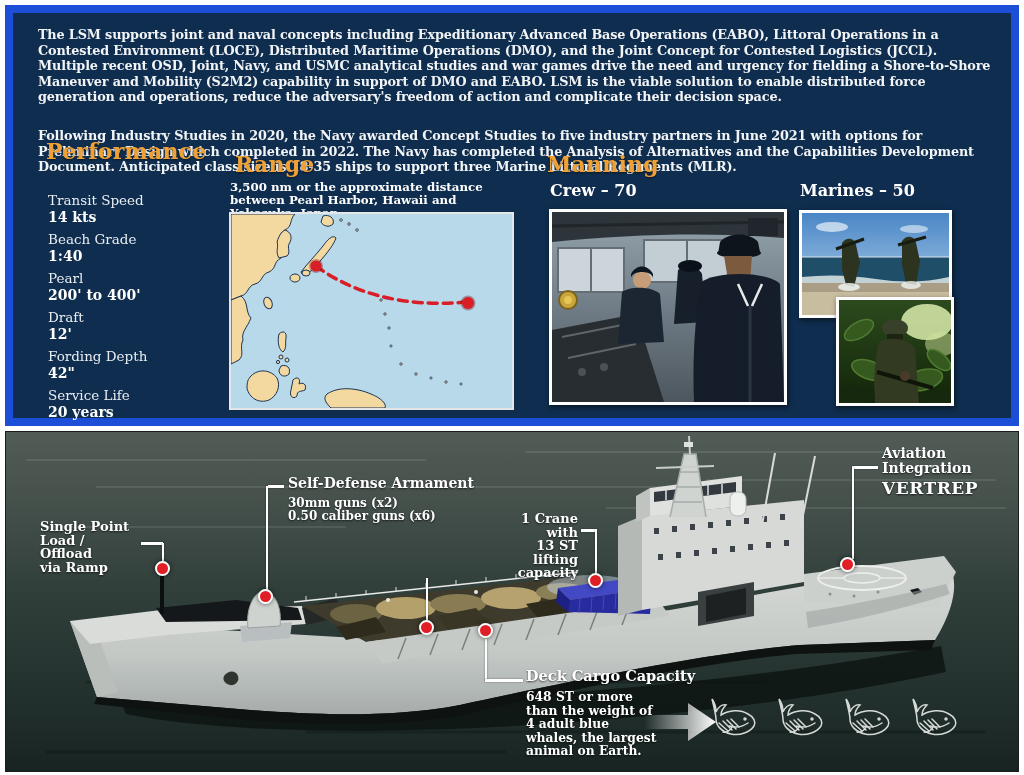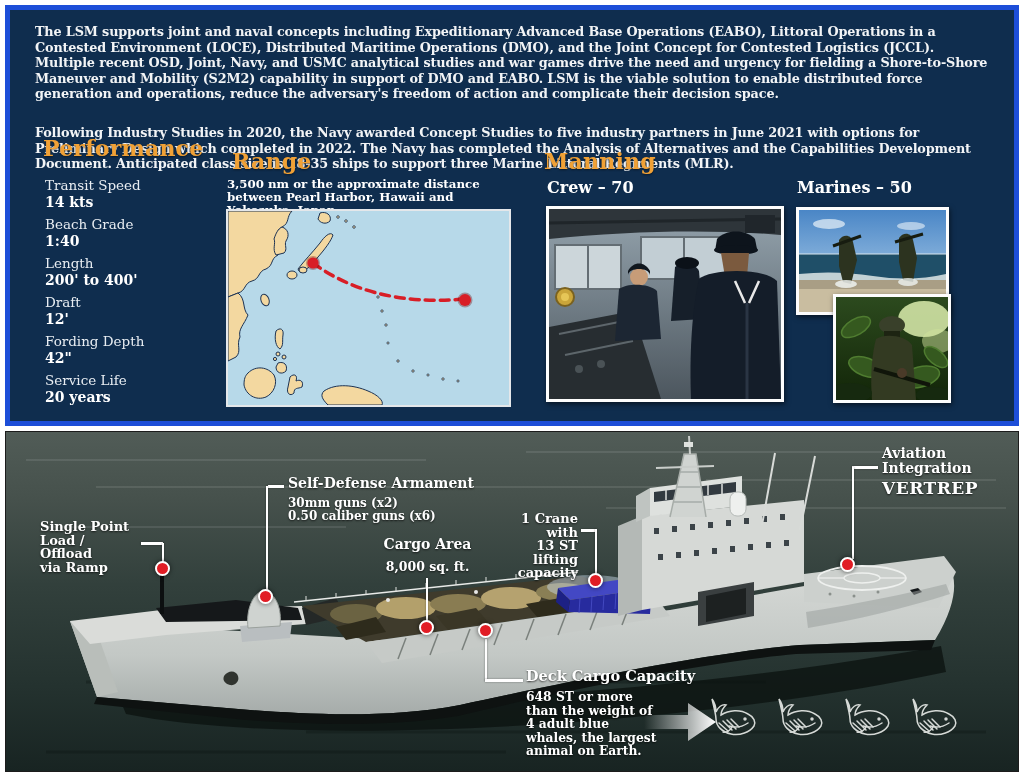--- a/index.html
+++ b/index.html
@@ -1,27 +1,27 @@
 <!DOCTYPE html>
 <html><head>
 <meta charset="utf-8">
 <style>
   html,body{margin:0;padding:0;background:#ffffff;}
   .page{position:relative;width:1024px;height:775px;background:#fff;overflow:hidden;
         font-family:"DejaVu Serif", "Liberation Serif", serif;}
   
   .top-panel{position:absolute;left:5px;top:5px;width:1014px;height:421px;
-             background:#0f2d4e;border:5px solid #1d4ed8;box-sizing:border-box;}
+             background:#0f2d4e;border:8px solid #1d4ed8;box-sizing:border-box;}
   .intro{position:absolute;color:#f2f4f6;font-size:12.8px;line-height:15.6px;
          font-weight:600;letter-spacing:-0.15px;width:962px;left:25px;margin:0;}
   .intro-1{top:14px;}
   .intro-2{top:81px;margin-top:34px;}
   .sec-head{position:absolute;margin:0;color:#f0a136;font-size:22px;font-weight:700;
             letter-spacing:0.2px;text-shadow:0 1px 2px rgba(0,0,0,.5);}
-  .perf-list{position:absolute;left:35px;top:167px;}
+  .perf-list{position:absolute;left:35px;top:179px;}
   .perf-item{margin-bottom:6px;}
   .perf-label{color:#e8edf2;font-size:13.5px;line-height:17px;font-weight:400;}
   .perf-value{color:#ffffff;font-size:14px;line-height:16px;font-weight:700;}
   .range-sub{position:absolute;left:217px;top:168px;width:278px;margin:0;
              color:#fff;font-size:11.8px;line-height:13px;font-weight:700;}
   .map-box{position:absolute;left:216px;top:199px;width:281px;height:194px;
            border:2px solid #e4e7ea;background:#b7d9e9;}
   .man-label{position:absolute;margin:0;color:#fff;font-size:16px;font-weight:700;}
   .photo{position:absolute;border:3px solid #fdfdfd;box-shadow:1px 2px 5px rgba(0,0,0,.55);
          background:#333;overflow:hidden;}
@@ -57,21 +57,21 @@
     <div class="perf-list">
       <div class="perf-item">
         <div class="perf-label">Transit Speed</div>
         <div class="perf-value">14 kts</div>
       </div>
       <div class="perf-item">
         <div class="perf-label">Beach Grade</div>
         <div class="perf-value">1:40</div>
       </div>
       <div class="perf-item">
-        <div class="perf-label">Length</div>
+        <div class="perf-label">Pearl</div>
         <div class="perf-value">200' to 400'</div>
       </div>
       <div class="perf-item">
         <div class="perf-label">Draft</div>
         <div class="perf-value">12'</div>
       </div>
       <div class="perf-item">
         <div class="perf-label">Fording Depth</div>
         <div class="perf-value">42"</div>
       </div>
@@ -410,24 +410,20 @@
     <div>Load / Offload</div>
     <div>via Ramp</div>
   </div>
 
   <div class="co" style="left:288px;top:476px;">
     <div class="co-title">Self-Defense Armament</div>
     <div class="co-sub" style="margin-top:6px;">30mm guns (x2)</div>
     <div class="co-sub">0.50 caliber guns (x6)</div>
   </div>
 
-  <div class="co" style="left:370px;top:537px;width:115px;text-align:center;">
-    <div class="co-title">Cargo Area</div>
-    <div class="co-sub" style="margin-top:8px;font-size:12.5px;">8,000 sq. ft.</div>
-  </div>
 
   <div class="co co-lines" style="left:488px;top:512px;width:90px;text-align:right;">
     <div>1 Crane with</div>
     <div>13 ST lifting</div>
     <div>capacity</div>
   </div>
 
   <div class="co" style="left:882px;top:446px;">
     <div class="co-title">Aviation</div>
     <div class="co-title">Integration</div>

